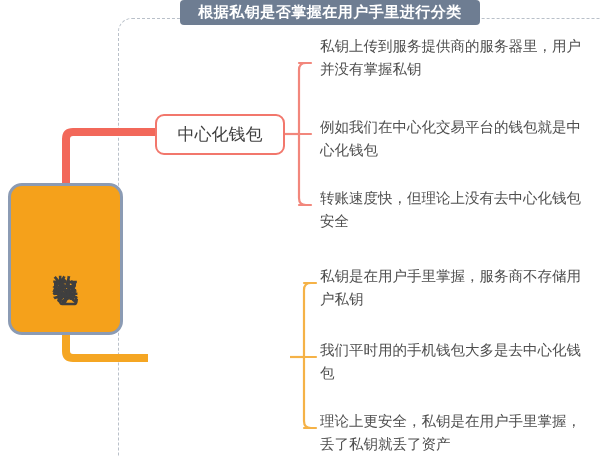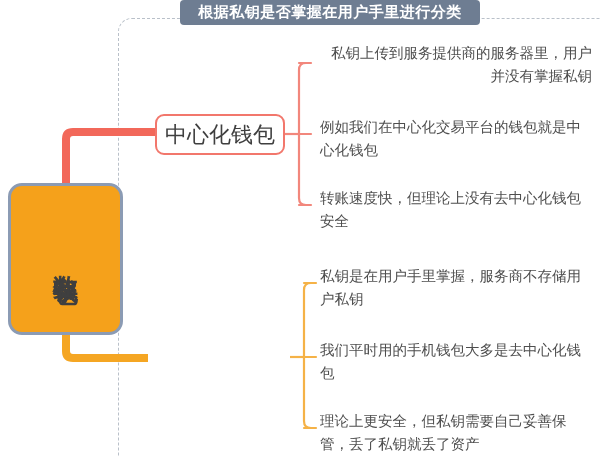--- a/index.html
+++ b/index.html
@@ -61,21 +61,21 @@
     letter-spacing:2px;
   }
 
   
   .branch-node{
     position:absolute;
     background:#ffffff;
     border-radius:9px;
     box-sizing:border-box;
     display:flex;align-items:center;justify-content:center;
-    font-size:22px;
+    font-size:17px;
     color:#3f3f3f;
     font-weight:normal;
   }
   .branch-centralized{
     left:155px;top:114px;
     width:130px;height:41px;
     border:2px solid #f2776c;
   }
   .branch-decentralized{
     left:148px;top:337px;
@@ -128,21 +128,21 @@
 
   <div class="root-node">
     <span class="root-label">数字钱包</span>
   </div>
 
   <div class="branch-node branch-centralized">
     <span>中心化钱包</span>
   </div>
 
 
-  <div class="leaf" style="top:42px;text-align:right;">私钥上传到服务提供商的服务器里，用户并没有掌握私钥</div>
+  <div class="leaf" style="top:35px;">私钥上传到服务提供商的服务器里，用户并没有掌握私钥</div>
   <div class="leaf" style="top:187px;">转账速度快，但理论上没有去中心化钱包安全</div>
   <div class="leaf" style="top:116px;">例如我们在中心化交易平台的钱包就是中心化钱包</div>
 
   <div class="leaf" style="top:339px;">我们平时用的手机钱包大多是去中心化钱包</div>
   <div class="leaf" style="top:265px;">私钥是在用户手里掌握，服务商不存储用户私钥</div>
-  <div class="leaf" style="top:410px;">理论上更安全，但私钥需要自己妥善保管，丢了私钥就丢了资产</div>
+  <div class="leaf" style="top:410px;">理论上更安全，私钥是在用户手里掌握，丢了私钥就丢了资产</div>
 
 </div>
 
 </body></html>

